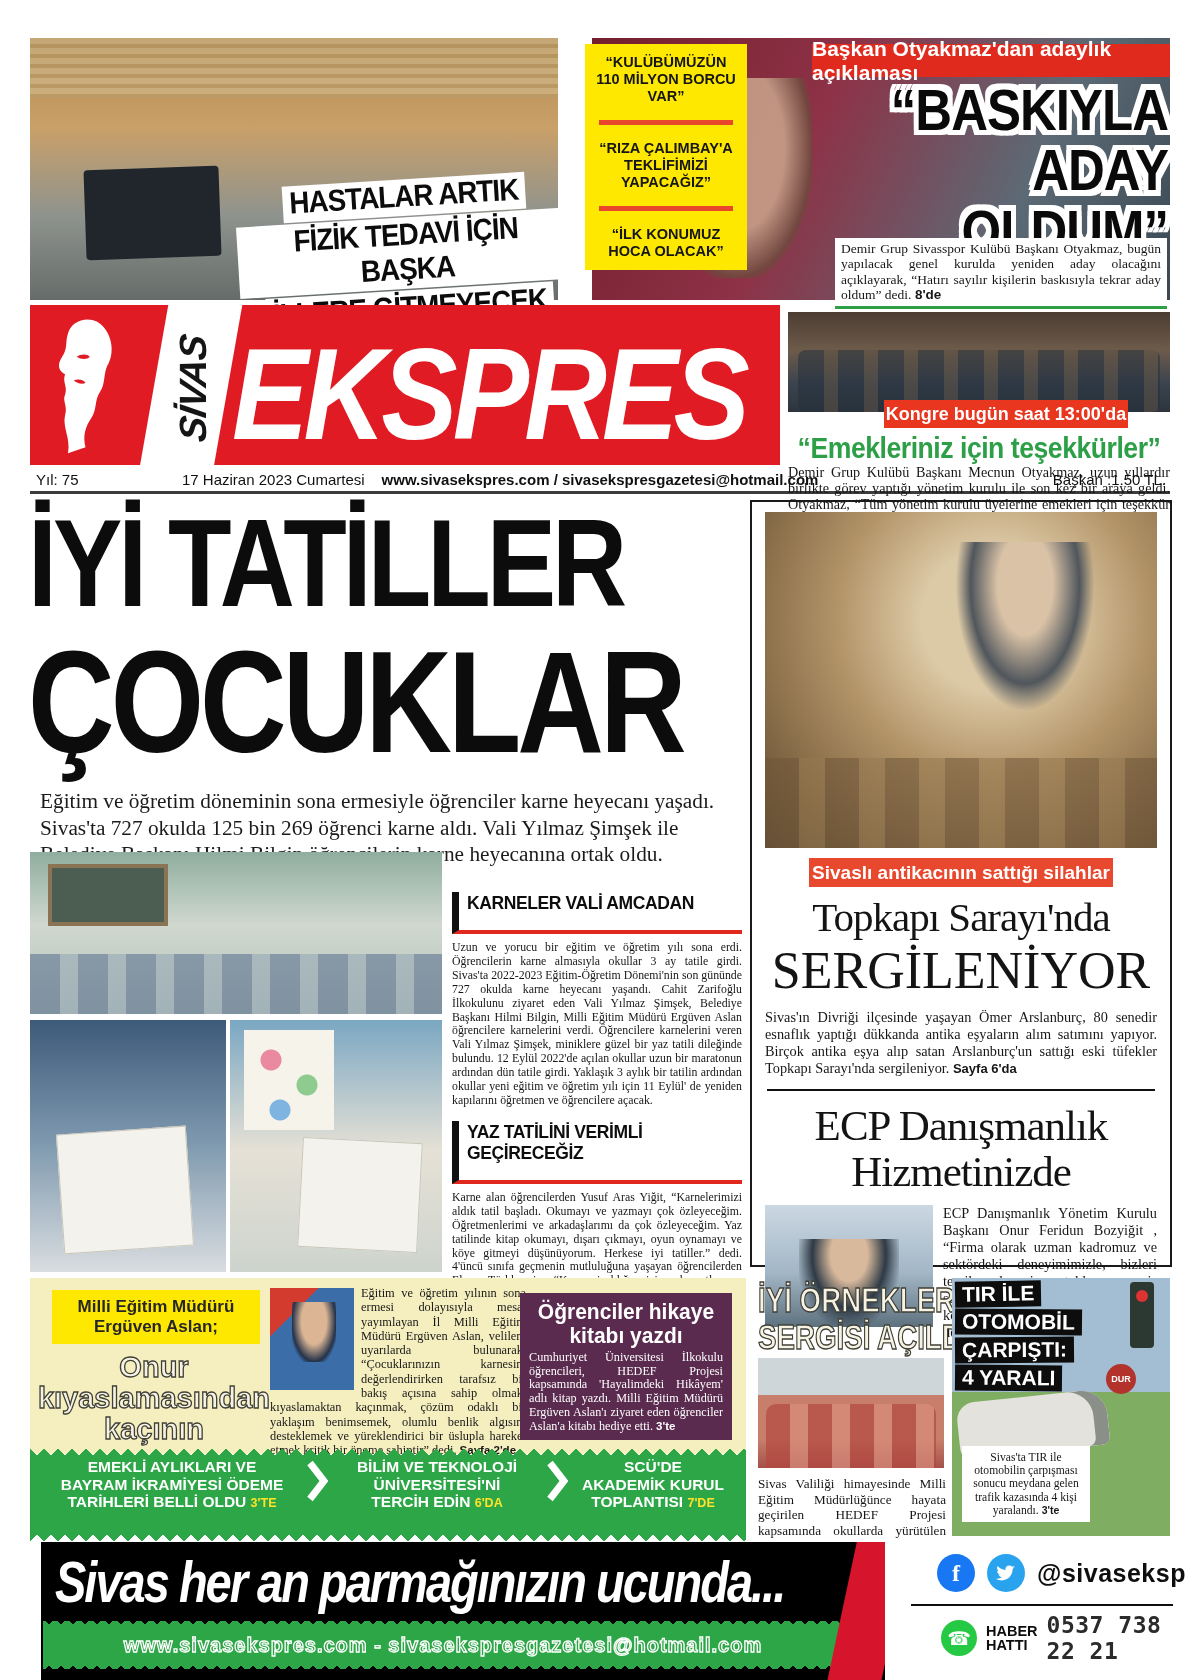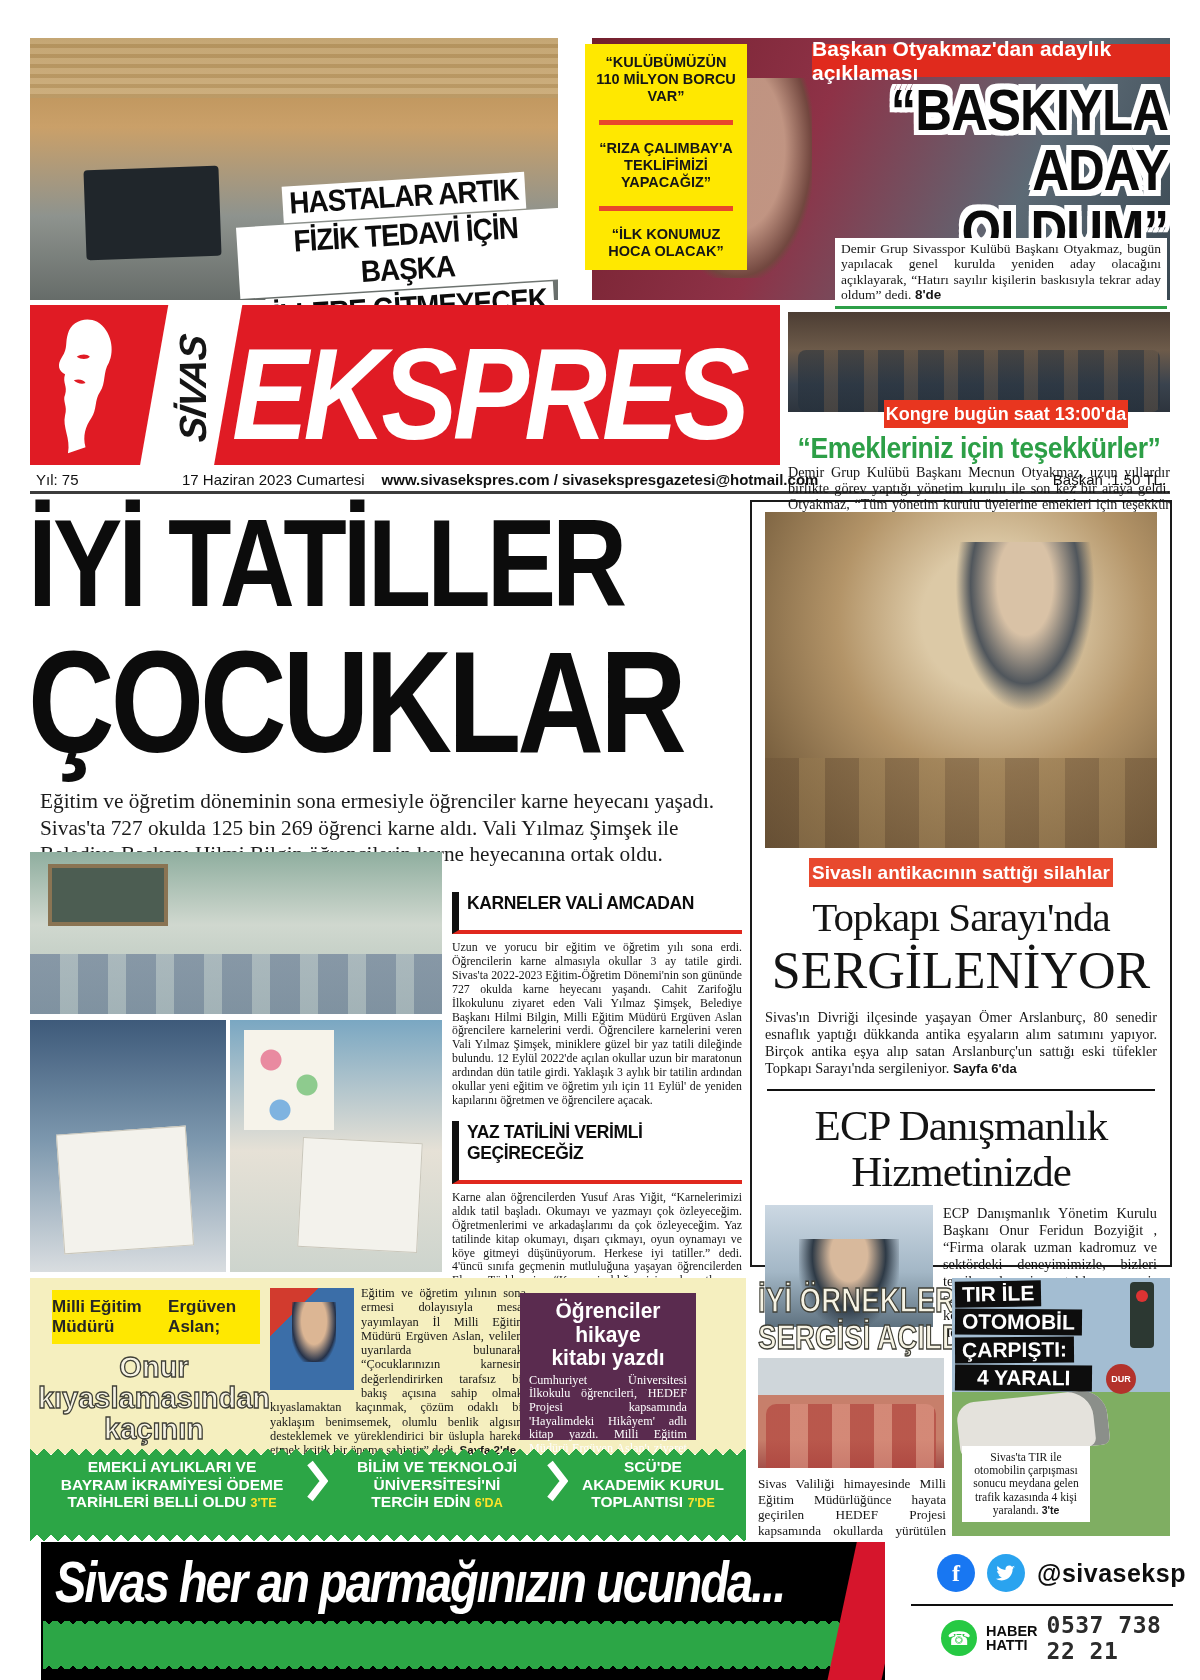--- a/index.html
+++ b/index.html
@@ -142,41 +142,41 @@
         <div class="abs" style="left:34px;top:34px;width:100px;height:88px;background:radial-gradient(ellipse at 50% 18%,#d8b99c 0 26%,#2e3a46 52%,transparent 75%)"></div>
       </div>
       <div class="serif just" style="font-size:14.3px;line-height:17px;color:#161616">
         <span>ECP Danışmanlık Yönetim Kurulu Başkanı Onur Feridun Bozyiğit , “Firma olarak uzman kadromuz ve sektördeki deneyimimizle, bizleri tercih eden iş ortaklarımızın iş süreçlerini iyileştirmelerine her koşulda yardımcı olmaya hazırız.” dedi.</span>
         <b class="pref" style="font-size:13px">Sayfa 7'de</b>
       </div>
     </div>
   </div>
 
   <div class="abs" style="left:30px;top:1278px;width:716px;height:176px;background:#f5efbf">
-    <div class="abs" style="left:22px;top:12px;width:208px;height:54px;background:#ffe800;display:flex;flex-direction:row;align-items:center;justify-content:center;font-weight:900;font-size:17px;line-height:20px;color:#262626">
+    <div class="abs" style="left:22px;top:12px;width:208px;height:54px;background:#ffe800;display:flex;flex-direction:column;align-items:center;justify-content:center;font-weight:900;font-size:17px;line-height:20px;color:#262626">
       <div>Milli Eğitim Müdürü</div>
       <div>Ergüven Aslan;</div>
     </div>
     <div class="abs otl" style="left:4px;top:74px;width:240px;text-align:center;font-size:29px;line-height:31px;font-weight:700;letter-spacing:0">
       <div>Onur</div>
       <div>kıyaslamasından</div>
       <div>kaçının</div>
     </div>
     <div class="abs" style="left:240px;top:8px;width:256px;height:162px">
       <div class="ph" style="position:relative;float:left;width:84px;height:102px;margin:2px 7px 2px 0;background:linear-gradient(135deg,#d23b2e 0 26%,#3b6ea8 26% 100%)">
         <div class="abs" style="left:22px;top:14px;width:44px;height:60px;background:radial-gradient(ellipse at 50% 32%,#dcb694 0 40%,#25324a 70%,transparent 80%)"></div>
       </div>
       <div class="serif just" style="font-size:12.4px;line-height:14.3px;color:#181818">
         <span>Eğitim ve öğretim yılının sona ermesi dolayısıyla mesaj yayımlayan İl Milli Eğitim Müdürü Ergüven Aslan, velilere uyarılarda bulunarak, “Çocuklarınızın karnesini değerlendirirken tarafsız bir bakış açısına sahip olmak, kıyaslamaktan kaçınmak, çözüm odaklı bir yaklaşım benimsemek, olumlu benlik algısını desteklemek ve yüreklendirici bir üslupla hareket etmek kritik bir öneme sahiptir” dedi.</span>
         <b class="pref" style="font-size:11.5px">Sayfa 2'de</b>
       </div>
     </div>
   </div>
 
-  <div class="abs" style="left:520px;top:1293px;width:176px;height:147px;background:#5a2b4f;padding:8px 9px">
+  <div class="abs" style="left:520px;top:1293px;width:212px;height:147px;background:#5a2b4f;padding:8px 9px">
     <div style="text-align:center;color:#fff;font-weight:900;font-size:21px;line-height:22.5px;transform:scale(1,1.05)">
       <div>Öğrenciler hikaye</div>
       <div>kitabı yazdı</div>
     </div>
     <div class="serif just" style="margin-top:5px;color:#fdfdfd;font-size:12.2px;line-height:13.7px">
       <span>Cumhuriyet Üniversitesi İlkokulu öğrencileri, HEDEF Projesi kapsamında 'Hayalimdeki Hikâyem' adlı kitap yazdı. Milli Eğitim Müdürü Ergüven Aslan'ı ziyaret eden öğrenciler Aslan'a kitabı hediye etti.</span>
       <b class="pref" style="color:#fff;font-size:11.5px">3'te</b>
     </div>
   </div>
 
@@ -199,21 +199,21 @@
       <div class="abs" style="left:6px;top:8px;width:12px;height:12px;border-radius:50%;background:#d33"></div>
     </div>
     <div class="abs" style="right:34px;top:86px;width:30px;height:30px;border-radius:50%;background:#b3322b;color:#fff;font-weight:900;font-size:9px;display:flex;align-items:center;justify-content:center">
       <span>DUR</span>
     </div>
     <div class="abs" style="left:6px;top:118px;width:150px;height:56px;background:#e4e2dc;border-radius:18px 26px 8px 10px;transform:rotate(-6deg);box-shadow:inset -14px 0 0 #8b8f8a"></div>
     <div class="abs" style="left:3px;top:3px">
       <div style="display:table;background:#0d0d0d;color:#fff;font-weight:900;font-size:21px;padding:1px 7px;margin-bottom:2px;transform:rotate(-1deg)">TIR İLE</div>
       <div style="display:table;background:#0d0d0d;color:#fff;font-weight:900;font-size:21px;padding:1px 7px;margin-bottom:2px;transform:rotate(.5deg)">OTOMOBİL</div>
       <div style="display:table;background:#0d0d0d;color:#fff;font-weight:900;font-size:21px;padding:1px 7px;margin-bottom:2px;transform:rotate(-.5deg)">ÇARPIŞTI:</div>
-      <div style="display:table;background:#0d0d0d;color:#fff;font-weight:900;font-size:21px;padding:1px 22px;transform:rotate(.5deg)">4 YARALI</div>
+      <div style="display:table;background:#0d0d0d;color:#fff;font-weight:900;font-size:21px;padding:1px 7px;transform:rotate(.5deg)">4 YARALI</div>
     </div>
     <div class="abs serif" style="left:10px;bottom:14px;width:128px;background:#fff;padding:5px 6px;text-align:center;font-size:11.6px;line-height:13.2px;color:#161616">
       <span>Sivas'ta TIR ile otomobilin çarpışması sonucu meydana gelen trafik kazasında 4 kişi yaralandı.</span>
       <b class="pref" style="font-size:10.5px">3'te</b>
     </div>
   </div>
 
   <div class="abs" style="left:30px;top:1458px;width:716px;height:74px;background:#2ca646">
     <div class="zz-top"></div>
     <div class="zz-bot"></div>
@@ -240,20 +240,21 @@
         <div><span>TOPLANTISI</span> <span style="color:#ffe32a;font-size:12.5px">7'DE</span></div>
       </div>
     </div>
   </div>
 
   <div class="abs" style="left:41px;top:1542px;width:1144px;height:157px;background:#000000;overflow:hidden">
     <div style="position:absolute;left:14px;top:6px;color:#fff;font-style:italic;font-weight:900;font-size:47px;letter-spacing:-2px;white-space:nowrap;transform:scale(1,1.22);transform-origin:left top">Sivas her an parmağınızın ucunda...</div>
     <div style="position:absolute;left:2px;top:86px;width:800px;height:34px;background:#2ca646;display:flex;align-items:center;justify-content:center">
       <div class="zz-top" style="height:7px;top:-7px;background-size:12px 7px"></div>
       <div class="zz-bot" style="height:7px;bottom:-7px;background-size:12px 7px"></div>
+      <span class="otl-w" style="font-weight:800;font-size:20px;letter-spacing:1px;white-space:nowrap">www.sivasekspres.com - sivasekspresgazetesi@hotmail.com</span>
     </div>
     <div style="position:absolute;left:802px;top:-10px;width:54px;height:150px;background:#d6152c;transform:skewX(-12deg)"></div>
     <div style="position:absolute;left:844px;top:0;right:0;bottom:0;background:#fff">
       <div style="height:62px;display:flex;align-items:center;gap:12px;padding-left:52px">
         <div class="circ" style="width:38px;height:38px;background:#1877f2;color:#fff;font-weight:900;font-size:24px;font-family:'Liberation Serif',serif">
           <span>f</span>
         </div>
         <div class="circ" style="width:38px;height:38px;background:#2aa3ef">
           <svg width="24" height="24" viewBox="0 0 24 24">
               <path fill="#fff" d="M21 6.3c-.7.3-1.4.5-2.2.6.8-.5 1.4-1.2 1.7-2.1-.8.4-1.6.8-2.5.9-.7-.8-1.7-1.3-2.8-1.3-2.1 0-3.8 1.7-3.8 3.8 0 .3 0 .6.1.9-3.2-.2-6-1.7-7.9-4-.3.6-.5 1.2-.5 1.9 0 1.3.7 2.5 1.7 3.2-.6 0-1.2-.2-1.7-.5v.1c0 1.8 1.3 3.4 3 3.7-.3.1-.7.1-1 .1-.2 0-.5 0-.7-.1.5 1.5 1.9 2.6 3.5 2.6-1.3 1-2.9 1.6-4.7 1.6H2c1.7 1.1 3.7 1.7 5.8 1.7 7 0 10.8-5.8 10.8-10.8v-.5c.8-.5 1.4-1.2 2-2z"></path>

